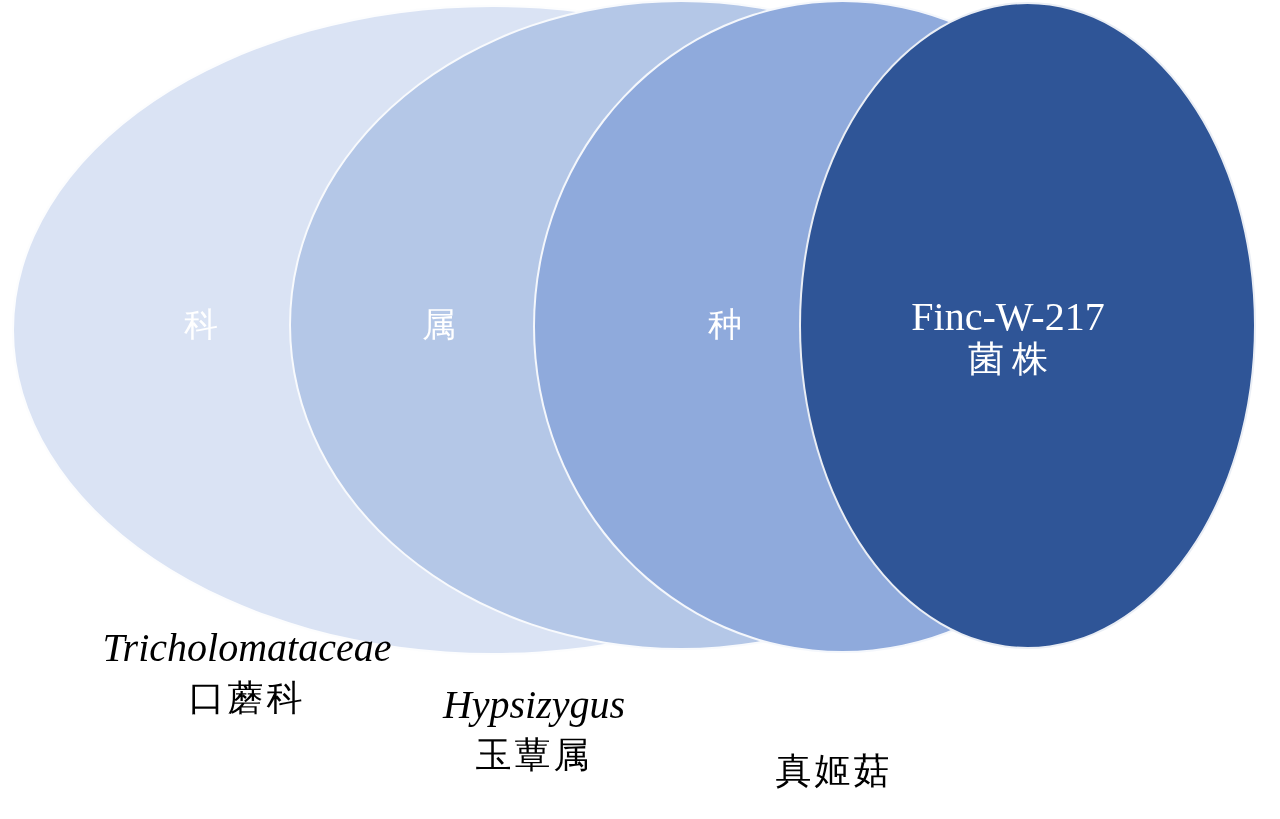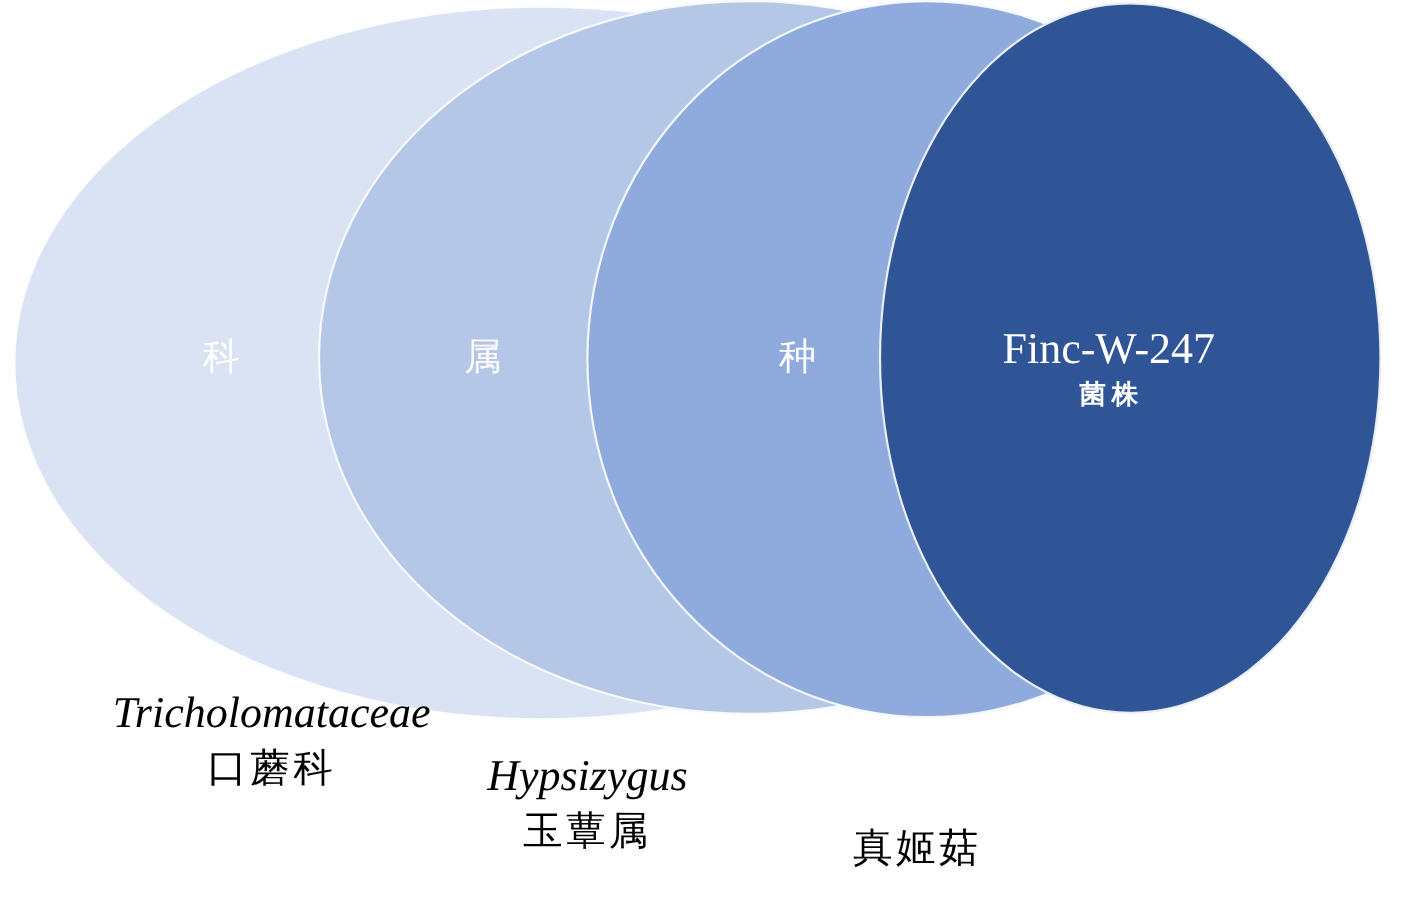--- a/index.html
+++ b/index.html
@@ -40,21 +40,21 @@
 
   .strain-label {
     position: absolute;
     left: 1008px; top: 338px;
     transform: translate(-50%, -50%);
     color: #ffffff;
     text-align: center;
     white-space: nowrap;
   }
   .strain-line1 { font-size: 40px; line-height: 42px; }
-  .strain-line2 { font-size: 24px; line-height: 42px; letter-spacing: 0.22em; text-indent: 0.22em; font-weight: bold; }
+  .strain-line2 { font-size: 36px; line-height: 42px; letter-spacing: 0.22em; text-indent: 0.22em; }
 
   .caption {
     position: absolute;
     transform: translate(-50%, -50%);
     color: #000000;
     text-align: center;
     white-space: nowrap;
   }
   .caption .latin {
     font-style: italic;
@@ -79,21 +79,21 @@
   <div class="ellipse e1" style="background: rgb(218, 227, 244);"></div>
   <div class="ellipse e2" style="background: rgb(180, 199, 231);"></div>
   <div class="ellipse e3" style="background: rgb(143, 170, 220);"></div>
   <div class="ellipse e4" style="background: rgb(47, 85, 151);"></div>
 
   <div class="ring-label lbl-family">科</div>
   <div class="ring-label lbl-genus">属</div>
   <div class="ring-label lbl-species">种</div>
 
   <div class="strain-label">
-    <div class="strain-line1">Finc-W-247</div>
+    <div class="strain-line1">Finc-W-217</div>
     <div class="strain-line2">菌株</div>
   </div>
 
   <div class="caption cap-genus">
     <div class="latin">Hypsizygus</div>
     <div class="cn">玉蕈属</div>
   </div>
 
   <div class="caption cap-family">
     <div class="latin">Tricholomataceae</div>

